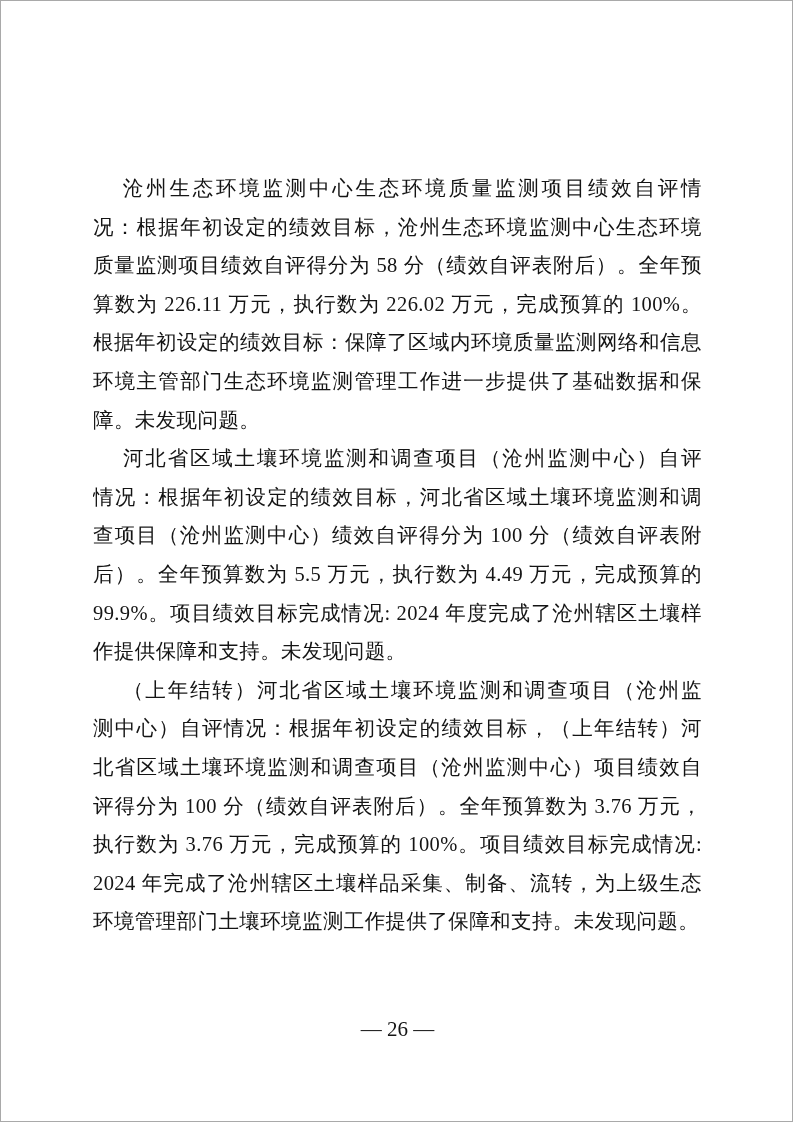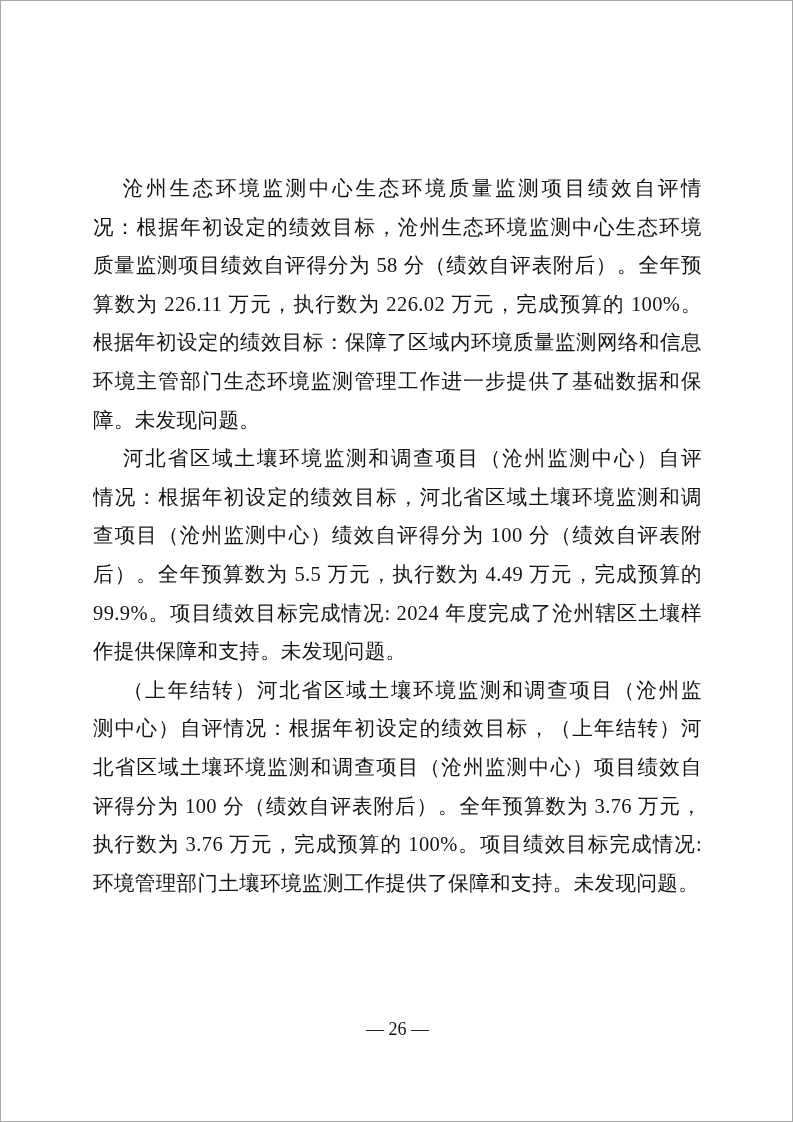--- a/index.html
+++ b/index.html
@@ -42,21 +42,21 @@
   .text-line.para-last {
     text-align: center;
     text-align-last: left;
   }
   .page-footer {
     position: absolute;
     left: 0;
     top: 1012px;
     width: 793px;
     text-align: center;
-    font-size: 18px;
+    font-size: 21px;
     line-height: 32px;
     color: #141414;
   }
 </style>
 </head>
 <body>
 
 <div class="page">
 
   <div class="doc-body">
@@ -79,20 +79,21 @@
       <div class="text-line">99.9%。项目绩效目标完成情况: 2024 年度完成了沧州辖区土壤样</div>
       <div class="text-line para-last">作提供保障和支持。未发现问题。</div>
     </div>
 
     <div>
       <div class="text-line para-first">（上年结转）河北省区域土壤环境监测和调查项目（沧州监</div>
       <div class="text-line">测中心）自评情况：根据年初设定的绩效目标，（上年结转）河</div>
       <div class="text-line">北省区域土壤环境监测和调查项目（沧州监测中心）项目绩效自</div>
       <div class="text-line">评得分为 100 分（绩效自评表附后）。全年预算数为 3.76 万元，</div>
       <div class="text-line">执行数为 3.76 万元，完成预算的 100%。项目绩效目标完成情况:</div>
+      <div class="text-line">2024 年完成了沧州辖区土壤样品采集、制备、流转，为上级生态</div>
       <div class="text-line para-last">环境管理部门土壤环境监测工作提供了保障和支持。未发现问题。</div>
     </div>
 
   </div>
 
   <div class="page-footer">
     <span>— 26 —</span>
   </div>
 
 </div>

